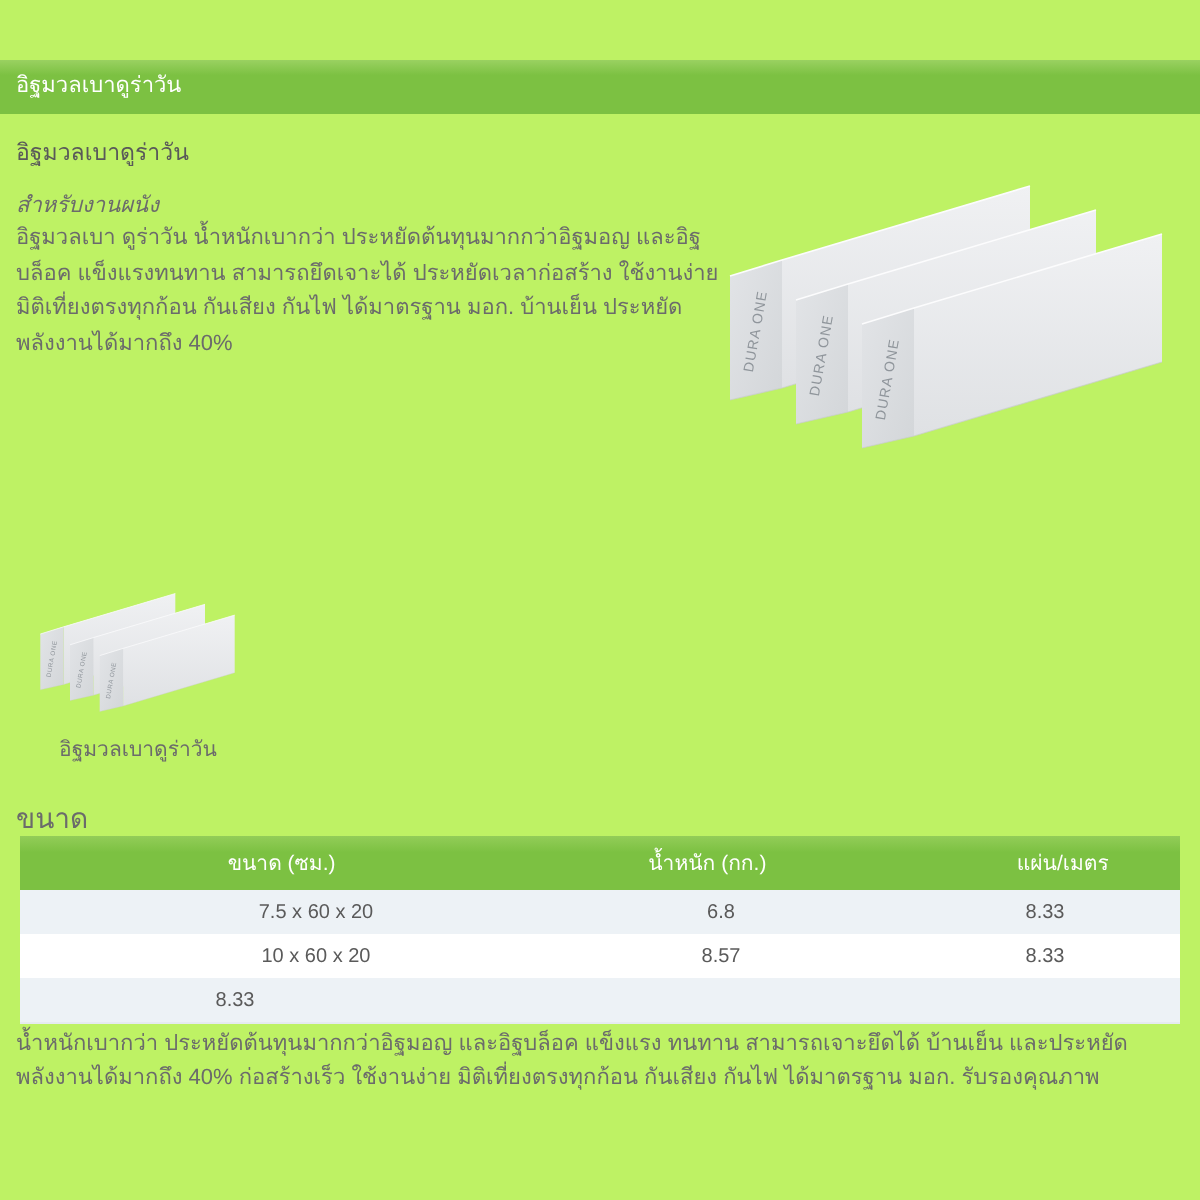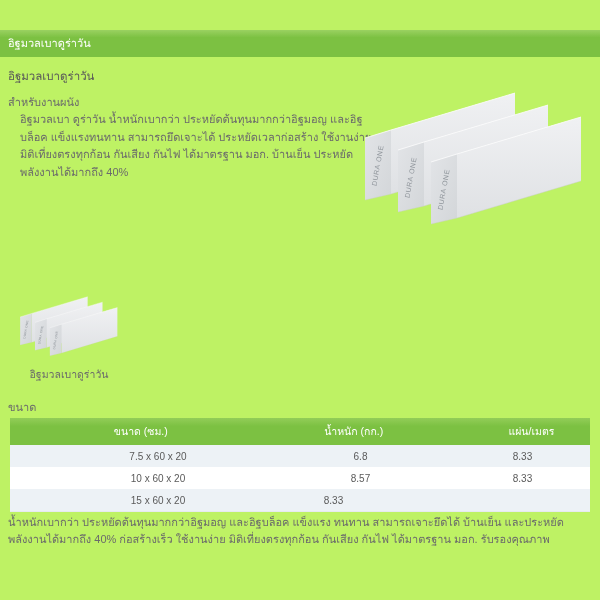--- a/index.html
+++ b/index.html
@@ -5,30 +5,30 @@
   * { margin:0; padding:0; box-sizing:border-box; }
   html,body { width:600px; height:600px; background:#ffffff;
     font-family:"Liberation Sans", sans-serif; color:#6b6b6b; overflow:hidden; }
   .page { position:relative; width:600px; height:600px; background:#bef264; }
 
   .header-bar { position:absolute; top:30px; left:0; width:600px; height:27px;
     background:linear-gradient(to bottom, #9ad161 0%, #7cc142 28%, #7cc142 100%);
     color:#ffffff; font-size:11px; line-height:27px; padding-left:8px; }
 
   .product-title { position:absolute; top:67px; left:8px; font-size:11.5px; color:#595959; }
-  .product-subtitle { position:absolute; top:93px; left:8px; font-size:11px; color:#6b6b6b; }
-  .product-desc { position:absolute; top:111px; left:20px; width:356px;
+  .product-subtitle { position:absolute; top:93px; left:8px; font-size:11px; color:#6b6b6b;font-style:italic; }
+  .product-desc { position:absolute; top:111px; left:8px; width:356px;
     font-size:11px; line-height:17.5px; color:#6b6b6b; }
 
   .main-image { position:absolute; top:78px; left:338px; width:260px; height:160px; }
   .thumb-image { position:absolute; top:290px; left:8px; width:117px; height:72px; cursor:pointer; }
   .thumb-caption { position:absolute; top:366px; left:14px; width:110px; text-align:center;
     font-size:10.5px; color:#6b6b6b; }
 
-  .size-label { position:absolute; top:398px; left:8px; font-size:11px; color:#6b6b6b; }
+  .size-label { position:absolute; top:398px; left:8px; font-size:14px; color:#6b6b6b; }
 
   .size-table { position:absolute; top:418px; left:10px; width:580px;
     border-bottom:1px solid #e6ebef; }
   .t-head { display:flex; height:27px;
     background:linear-gradient(to bottom, #93cd58 0%, #7cc142 30%, #7cc142 100%); }
   .t-head .cell { color:#ffffff; font-size:10.5px;margin-left:37px; }
   .t-row { display:flex; height:22px;padding-left:40px; }
   .t-row:nth-child(odd) { background:#edf2f6; }
   .t-row:nth-child(even) { background:#ffffff; }
   .cell { display:flex; align-items:center; justify-content:center;
@@ -119,21 +119,20 @@
         <div class="cell c1">7.5 x 60 x 20</div>
         <div class="cell c2">6.8</div>
         <div class="cell c3">8.33</div>
       </div>
       <div class="t-row">
         <div class="cell c1">10 x 60 x 20</div>
         <div class="cell c2">8.57</div>
         <div class="cell c3">8.33</div>
       </div>
       <div class="t-row">
-        <div class="cell c1">15 x 60 x 20</div>
         <div class="cell c3">8.33</div>
       </div>
     </div>
   </div>
 
   <div class="footer-text">น้ำหนักเบากว่า ประหยัดต้นทุนมากกว่าอิฐมอญ และอิฐบล็อค แข็งแรง ทนทาน สามารถเจาะยึดได้ บ้านเย็น และประหยัดพลังงานได้มากถึง 40% ก่อสร้างเร็ว ใช้งานง่าย มิติเที่ยงตรงทุกก้อน กันเสียง กันไฟ ได้มาตรฐาน มอก. รับรองคุณภาพ</div>
 
 </div>
 
 </body></html>

